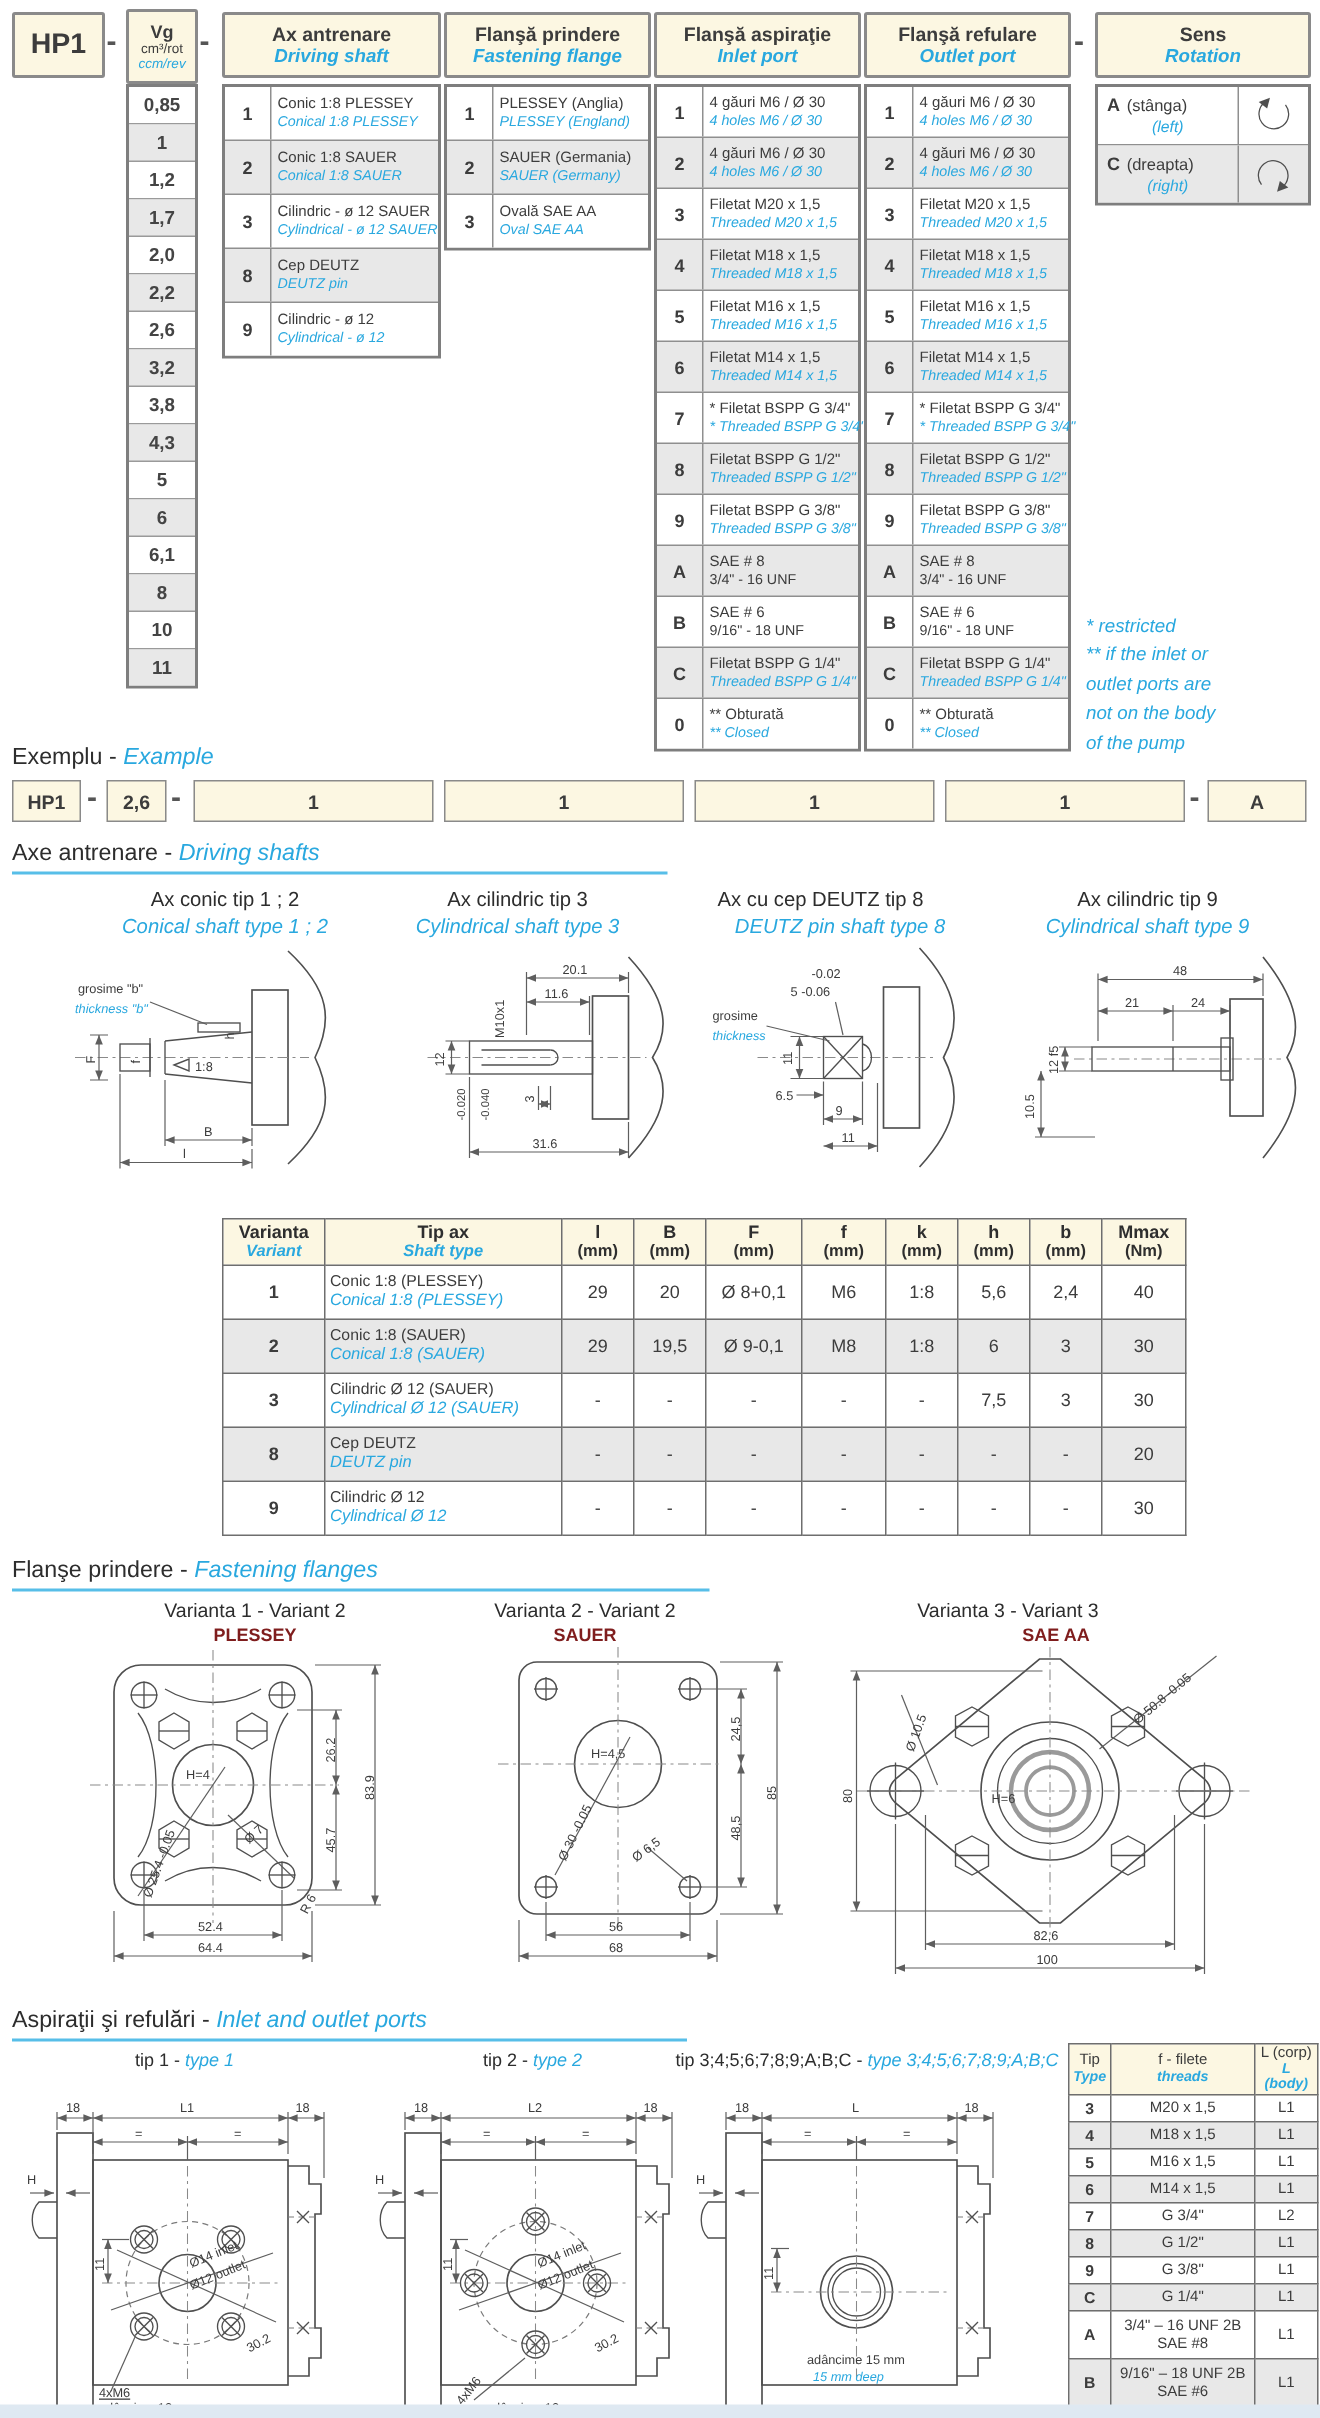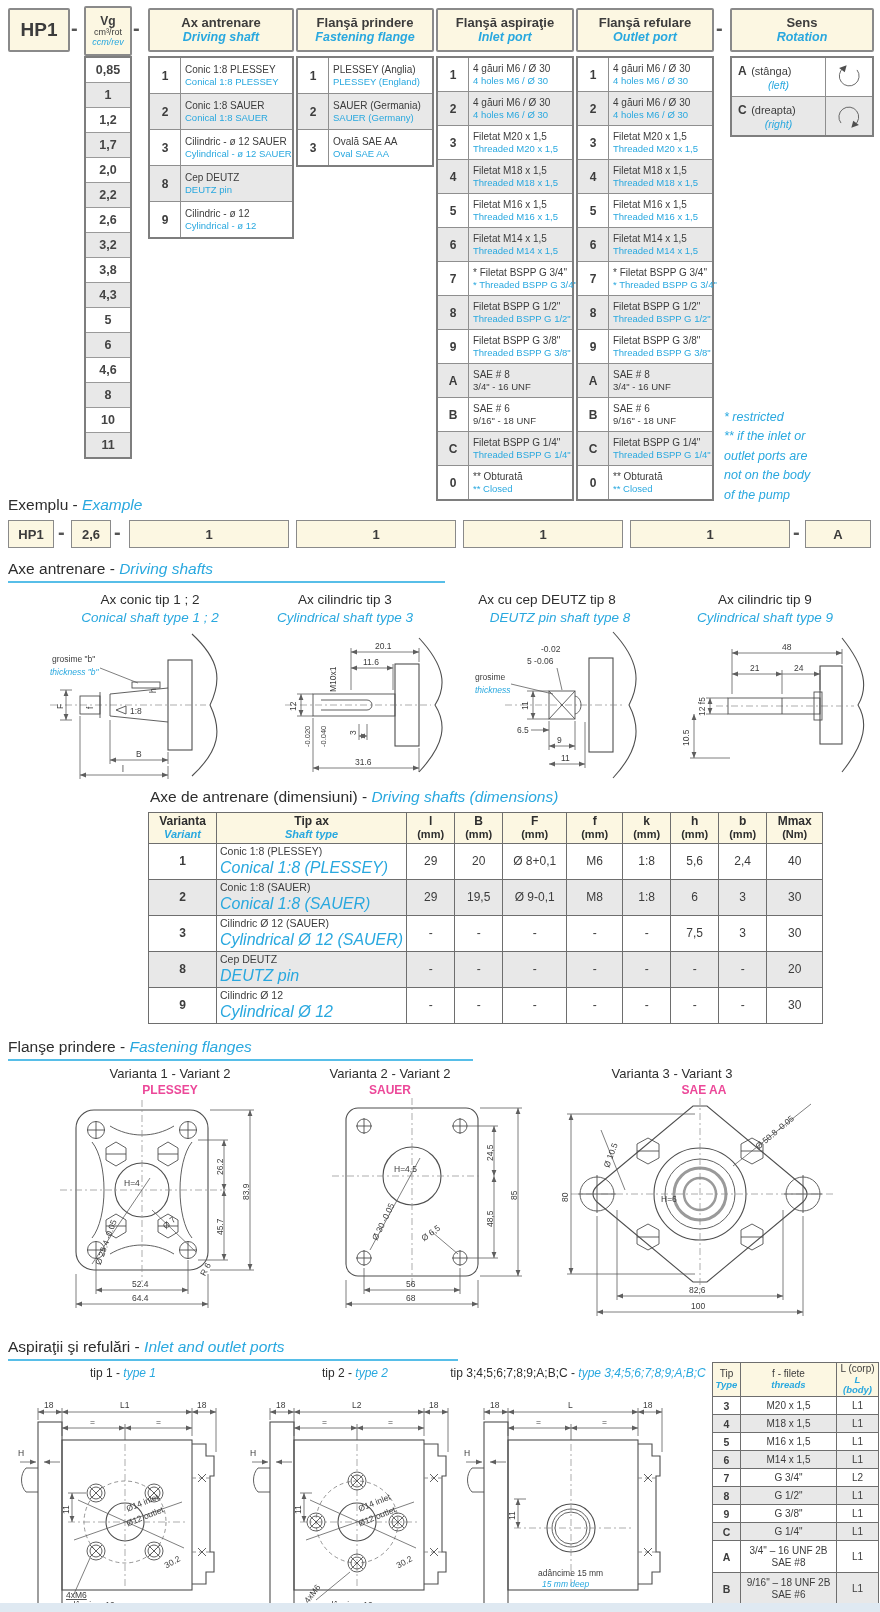--- a/index.html
+++ b/index.html
@@ -18,21 +18,21 @@
 .dash{position:absolute;font-size:20px;font-weight:bold;color:#555}
 
 .optcol{position:absolute;border:2px solid #7e7e7e;background:#fff}
 .orow{display:flex;border-bottom:1px solid #8f8f8f;background:#fff}
 .orow:last-child{border-bottom:none}
 .orow.g{background:#E8E8E8}
 .ocode{width:30px;border-right:1px solid #8f8f8f;display:flex;align-items:center;justify-content:center;
   font-size:12px;font-weight:bold;color:#3c3c3c;flex:0 0 auto}
 .odesc{flex:1;padding:2px 4px;display:flex;flex-direction:column;justify-content:center}
 .oro{font-size:10px;color:#3c3c3c;line-height:1.18;white-space:nowrap}
-.oen{font-size:9.5px;color:#29A8DF;line-height:1.18;white-space:nowrap}
+.oen{font-size:9.5px;font-style:italic;color:#29A8DF;line-height:1.18;white-space:nowrap}
 .oen.black{color:#3c3c3c;font-style:normal}
 
 .vgcol{position:absolute;border:2px solid #7e7e7e;background:#fff}
 .vgrow{height:24px;display:flex;align-items:center;justify-content:center;
   font-size:12.5px;font-weight:600;color:#444;border-bottom:1px solid #9a9a9a}
 .vgrow:last-child{border-bottom:none}
 .vgrow.g{background:#E8E8E8}
 
 .sensrow{display:flex;height:38px;background:#fff;border-bottom:1px solid #8f8f8f}
 .sensrow:last-child{border-bottom:none}
@@ -48,34 +48,34 @@
 
 .sec{position:absolute;font-size:15.5px;color:#2d2d2d;white-space:nowrap}
 .sec .en{font-style:italic;color:#29A8DF}
 .underline{position:absolute;height:2px;background:#57BEE8}
 
 .exbox{position:absolute;background:#FCF7E2;border:1.5px solid #8a8a8a;display:flex;
   align-items:center;justify-content:center;font-size:13px;font-weight:600;color:#3c3c3c}
 
 .figtitle{position:absolute;text-align:center;font-size:13.5px;color:#2d2d2d;white-space:nowrap}
 .figtitle.en{font-style:italic;color:#29A8DF}
-.figname{position:absolute;text-align:center;font-size:12px;font-weight:bold;color:#ec4899}
+.figname{position:absolute;text-align:center;font-size:12px;font-weight:bold;color:#7f1d1d}
 .tiptitle{position:absolute;text-align:center;font-size:12px;color:#2d2d2d;white-space:nowrap}
 .tiptitle .en{font-style:italic;color:#29A8DF}
 
 table.dims{border-collapse:collapse;position:absolute;left:148px;top:812px;table-layout:fixed}
 table.dims td{border:1.5px solid #6e6e6e;padding:1px 3px;vertical-align:middle}
 td.hd{background:#FCF7E2;text-align:center}
 .h1{font-size:12px;font-weight:bold;color:#2e2e2e;line-height:1.2}
 .h2b{font-size:11px;font-weight:bold;color:#2e2e2e;line-height:1.2}
 .h2i{font-size:11px;font-weight:bold;font-style:italic;color:#29A8DF;line-height:1.2}
 td.vr{text-align:center;font-size:12px;font-weight:bold}
 td.ty{padding-left:5px}
 .tyro{font-size:10.5px;color:#3c3c3c;line-height:1.2;white-space:nowrap}
-.tyen{font-size:16px;font-style:italic;color:#29A8DF;line-height:1.2;white-space:nowrap}
+.tyen{font-size:11px;font-style:italic;color:#29A8DF;line-height:1.2;white-space:nowrap}
 td.vl{text-align:center;font-size:12px;color:#3c3c3c}
 tr.g td{background:#E8E8E8}
 table.thr{border-collapse:collapse;position:absolute;left:712px;top:1362px;table-layout:fixed}
 table.thr td{border:1.5px solid #6e6e6e;padding:0 2px;text-align:center;vertical-align:middle}
 .thr-h1{font-size:10px;font-weight:normal;line-height:1.15}
 .thr-h2{font-size:9.5px;font-weight:bold;font-style:italic;color:#29A8DF;line-height:1.15}
 td.tcode{font-size:10.5px;font-weight:bold}
 td.tval{font-size:10px;white-space:pre-line;line-height:1.15}
 
 svg text{font-family:"Liberation Sans",sans-serif}
@@ -140,21 +140,21 @@
     <div class="vgrow">1,2</div>
     <div class="vgrow g">1,7</div>
     <div class="vgrow">2,0</div>
     <div class="vgrow g">2,2</div>
     <div class="vgrow">2,6</div>
     <div class="vgrow g">3,2</div>
     <div class="vgrow">3,8</div>
     <div class="vgrow g">4,3</div>
     <div class="vgrow">5</div>
     <div class="vgrow g">6</div>
-    <div class="vgrow">4,6</div>
+    <div class="vgrow">6,1</div>
     <div class="vgrow g">8</div>
     <div class="vgrow">10</div>
     <div class="vgrow g">11</div>
   </div>
 
   <div class="optcol" style="left:148px;top:56px;width:142px">
     <div class="orow" style="height:35px">
       <div class="ocode">1</div>
       <div class="odesc">
           <div class="oro">Conic  1:8 PLESSEY</div>
@@ -609,23 +609,20 @@
         <line x1="36" y1="86" x2="58" y2="86"></line>
     </g>
     <text class="t" transform="rotate(-90 32 78)" x="22" y="81">12 f5</text>
     <g class="dim">
       <line x1="24" y1="86" x2="24" y2="130" marker-start="url(#ar)" marker-end="url(#ar)"></line>
       <line x1="20" y1="130" x2="60" y2="130"></line>
     </g>
     <text class="t" transform="rotate(-90 16 108)" x="6" y="111">10.5</text>
   </svg>
 
-  <div class="sec" style="left:150px;top:788px">
-    <span>Axe de antrenare (dimensiuni) - </span><span class="en">Driving shafts (dimensions)</span>
-  </div>
   <table class="dims">
     <colgroup>
       <col style="width:68px">
         <col style="width:158px">
         <col style="width:48px">
         <col style="width:48px">
       <col style="width:64px">
         <col style="width:56px">
         <col style="width:48px">
         <col style="width:48px">

